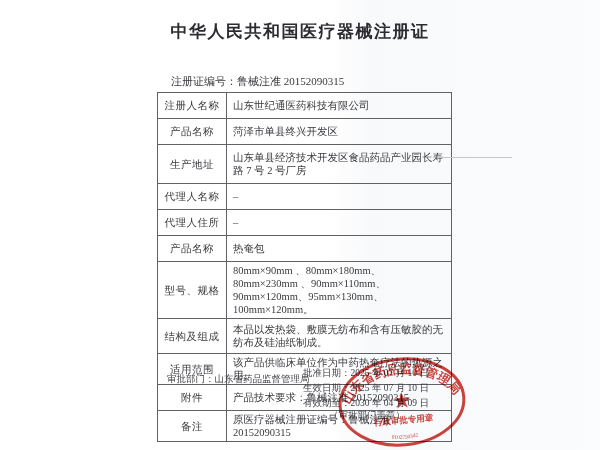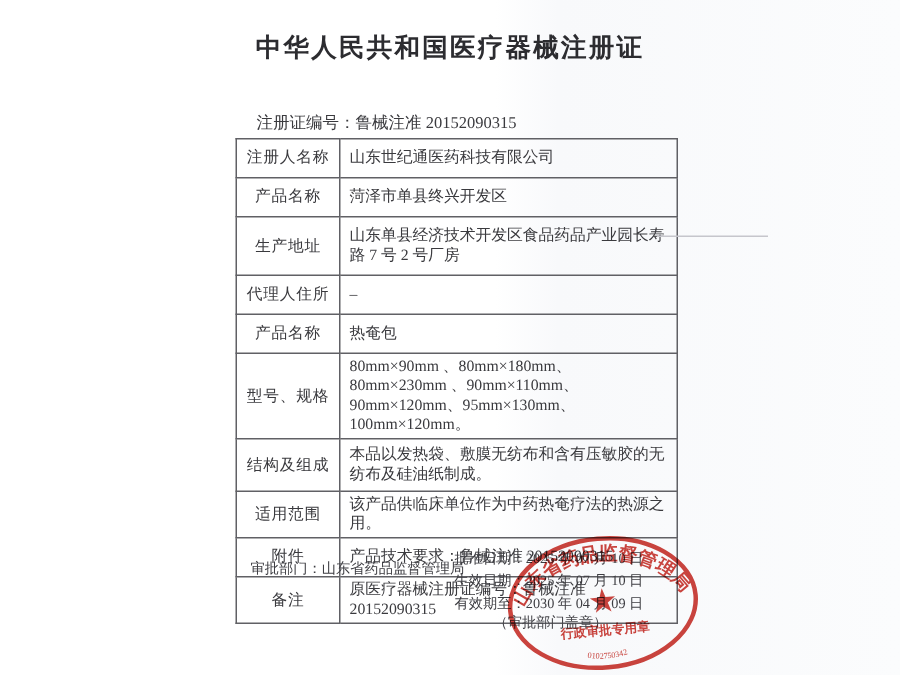--- a/index.html
+++ b/index.html
@@ -54,20 +54,24 @@
       </tr>
       <tr class="h21">
         <td class="lbl">产品名称</td>
         <td class="val">菏泽市单县终兴开发区</td>
       </tr>
       <tr class="h34">
         <td class="lbl">生产地址</td>
         <td class="val">山东单县经济技术开发区食品药品产业园长寿路 7 号 2 号厂房</td>
       </tr>
       <tr class="h21">
+        <td class="lbl">代理人名称</td>
+        <td class="val">–</td>
+      </tr>
+      <tr class="h21">
         <td class="lbl">代理人住所</td>
         <td class="val">–</td>
       </tr>
       <tr class="h21">
         <td class="lbl">产品名称</td>
         <td class="val">热奄包</td>
       </tr>
       <tr class="h32">
         <td class="lbl">型号、规格</td>
         <td class="val">80mm×90mm 、80mm×180mm、80mm×230mm 、90mm×110mm、90mm×120mm、95mm×130mm、100mm×120mm。</td>

